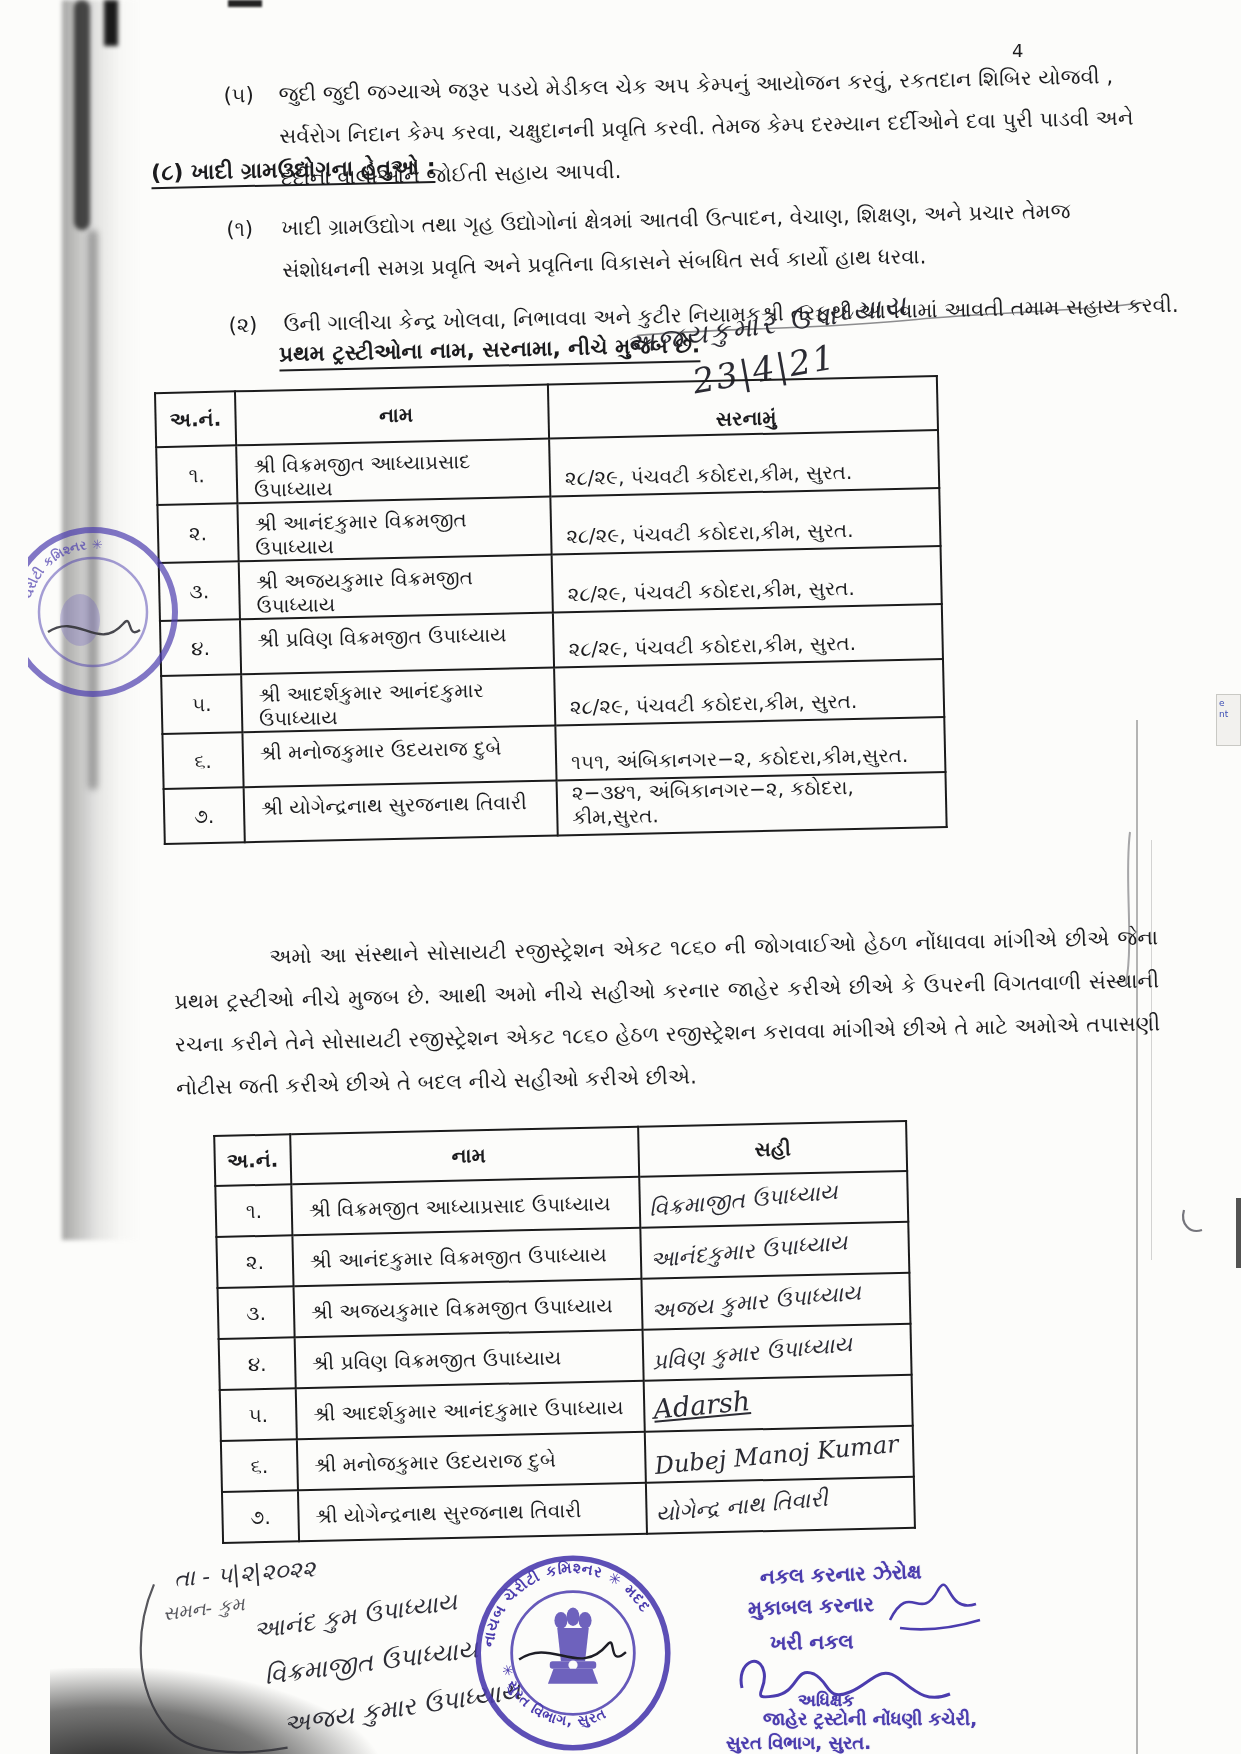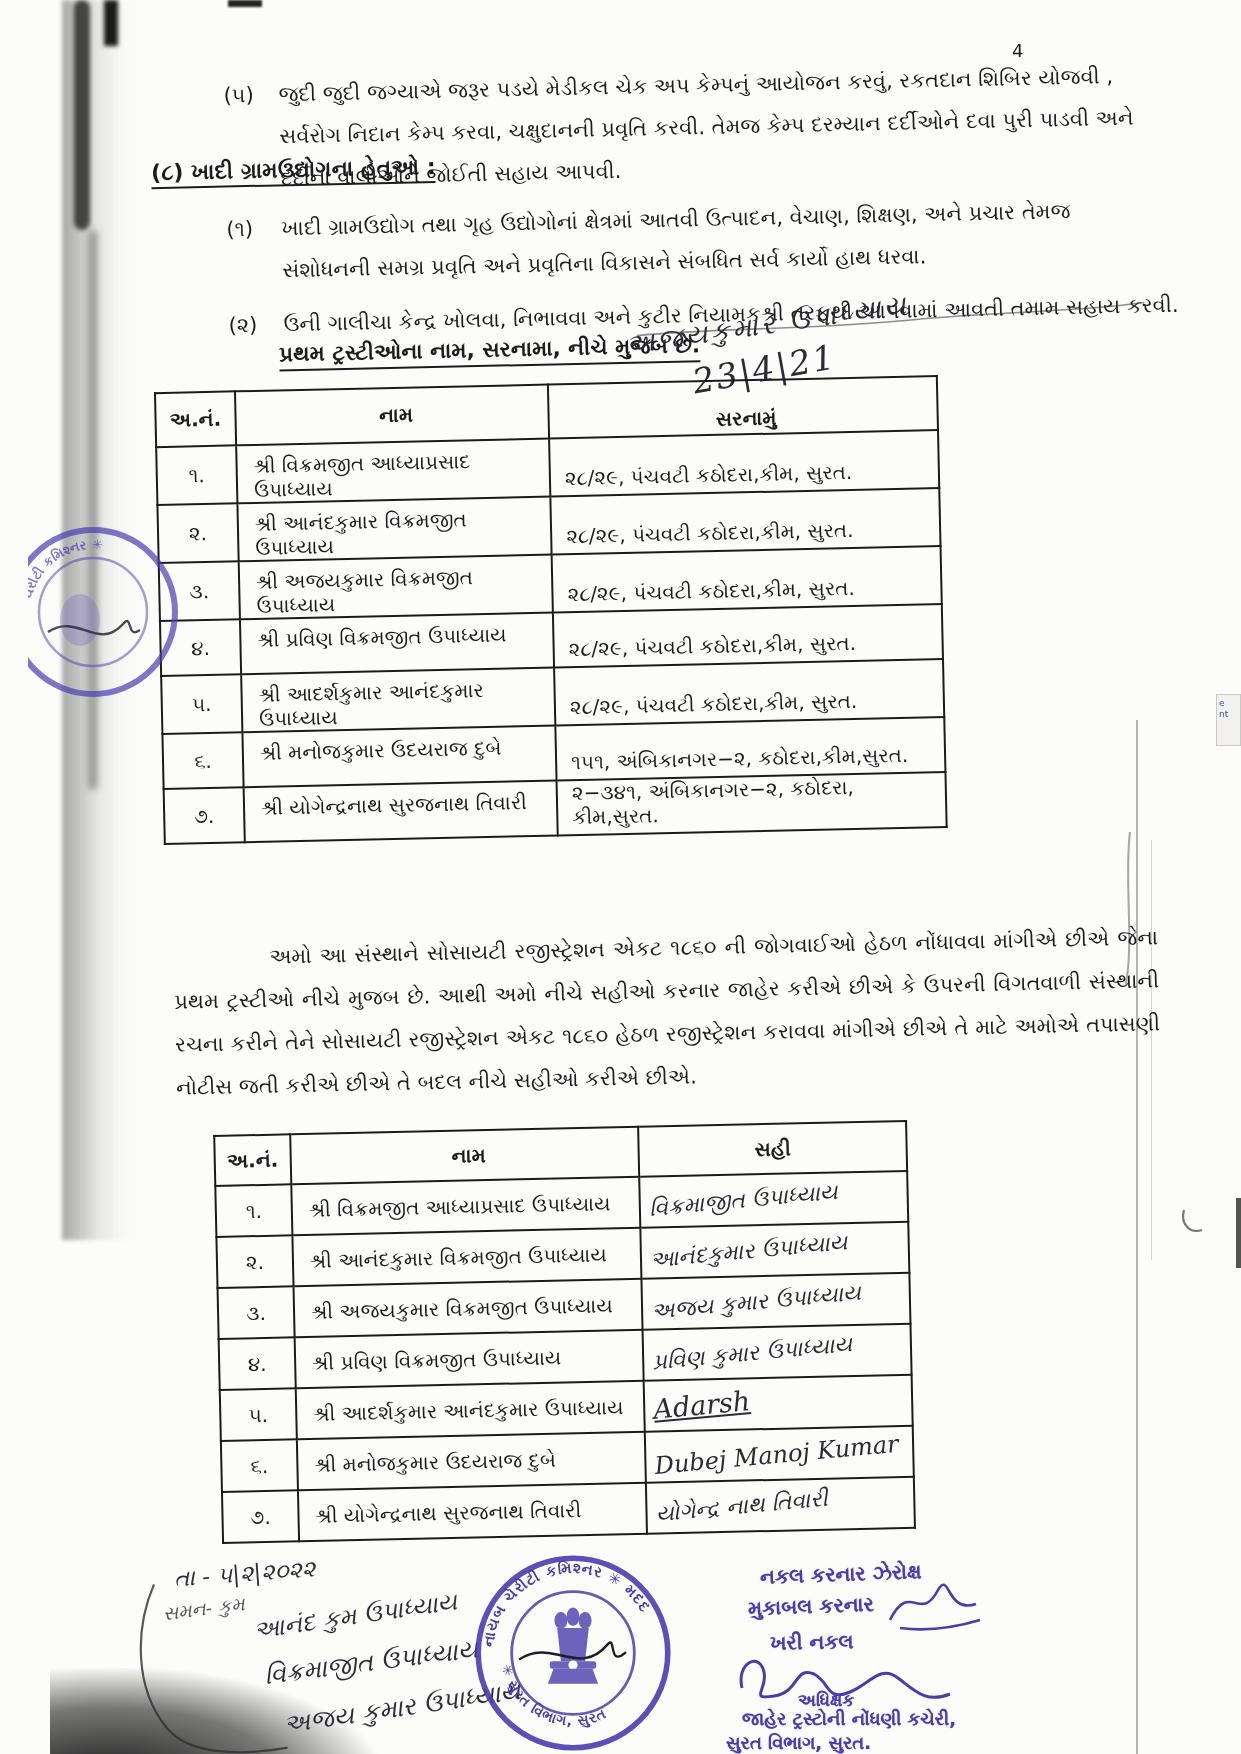--- a/index.html
+++ b/index.html
@@ -260,21 +260,21 @@
       <path d="M92,130 L134,130 L140,146 L86,146 Z"></path>
     </g>
     <path d="M55,120 C90,96 120,140 150,104 C160,92 150,130 170,112" stroke="#1e1e26" stroke-width="2.6" fill="none"></path>
   </svg>
 
   <div class="cert">
     <span style="left:760px;top:1562px;font-size:20px;transform:rotate(-2deg);">નકલ કરનાર ઝેરોક્ષ</span>
     <span style="left:748px;top:1594px;font-size:20px;transform:rotate(-2deg);">મુકાબલ કરનાર</span>
     <span style="left:770px;top:1630px;font-size:20px;transform:rotate(-1deg);">ખરી નકલ</span>
     <span style="left:798px;top:1690px;font-size:17px;">અધિક્ષક</span>
-    <span style="left:742px;top:1708px;font-size:18px;">જાહેર ટ્રસ્ટોની નોંધણી કચેરી,</span>
+    <span style="left:763px;top:1708px;font-size:18px;">જાહેર ટ્રસ્ટોની નોંધણી કચેરી,</span>
     <span style="left:726px;top:1732px;font-size:18px;">સુરત વિભાગ, સુરત.</span>
   </div>
   <svg class="penmark" style="left:880px;top:1570px;" width="110" height="70">
     <path d="M10,50 C30,10 40,54 58,20 C70,0 66,44 96,34 M20,58 C50,62 80,56 100,50" stroke="#4b3cae" stroke-width="2.6" fill="none"></path>
   </svg>
   <svg class="penmark" style="left:730px;top:1644px;" width="230" height="70">
     <path d="M12,44 C6,18 30,8 34,28 C38,46 18,56 44,52 C70,48 64,22 84,30 C100,38 96,58 120,48 C140,40 150,20 168,34 C184,46 196,60 220,50" stroke="#4b3cae" stroke-width="3" fill="none"></path>
   </svg>
 
 </div>

